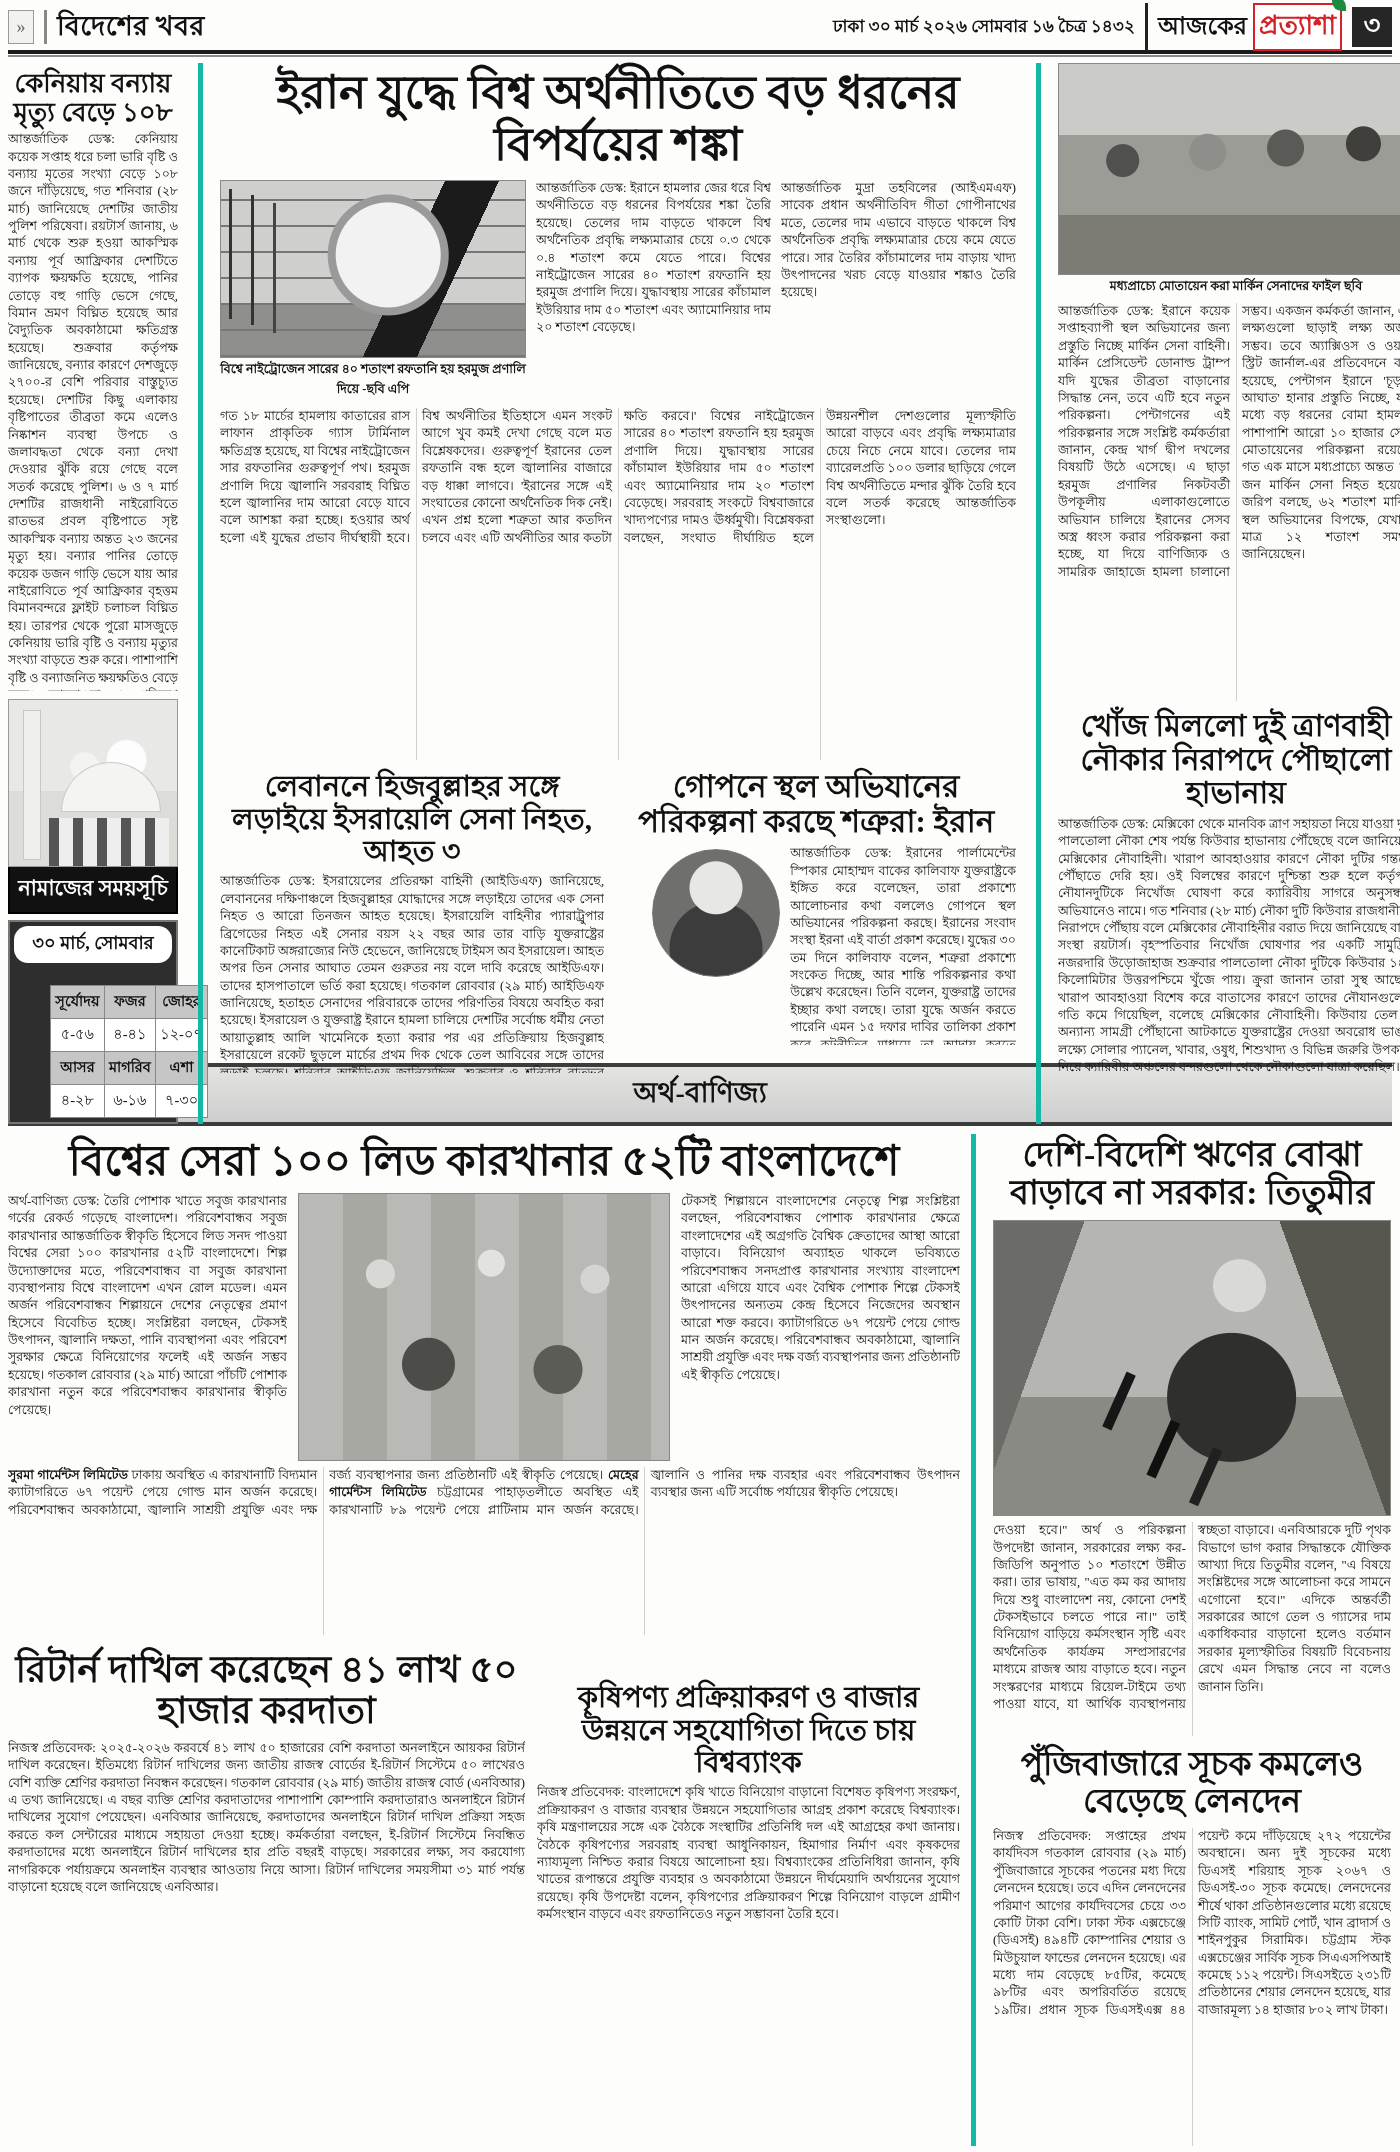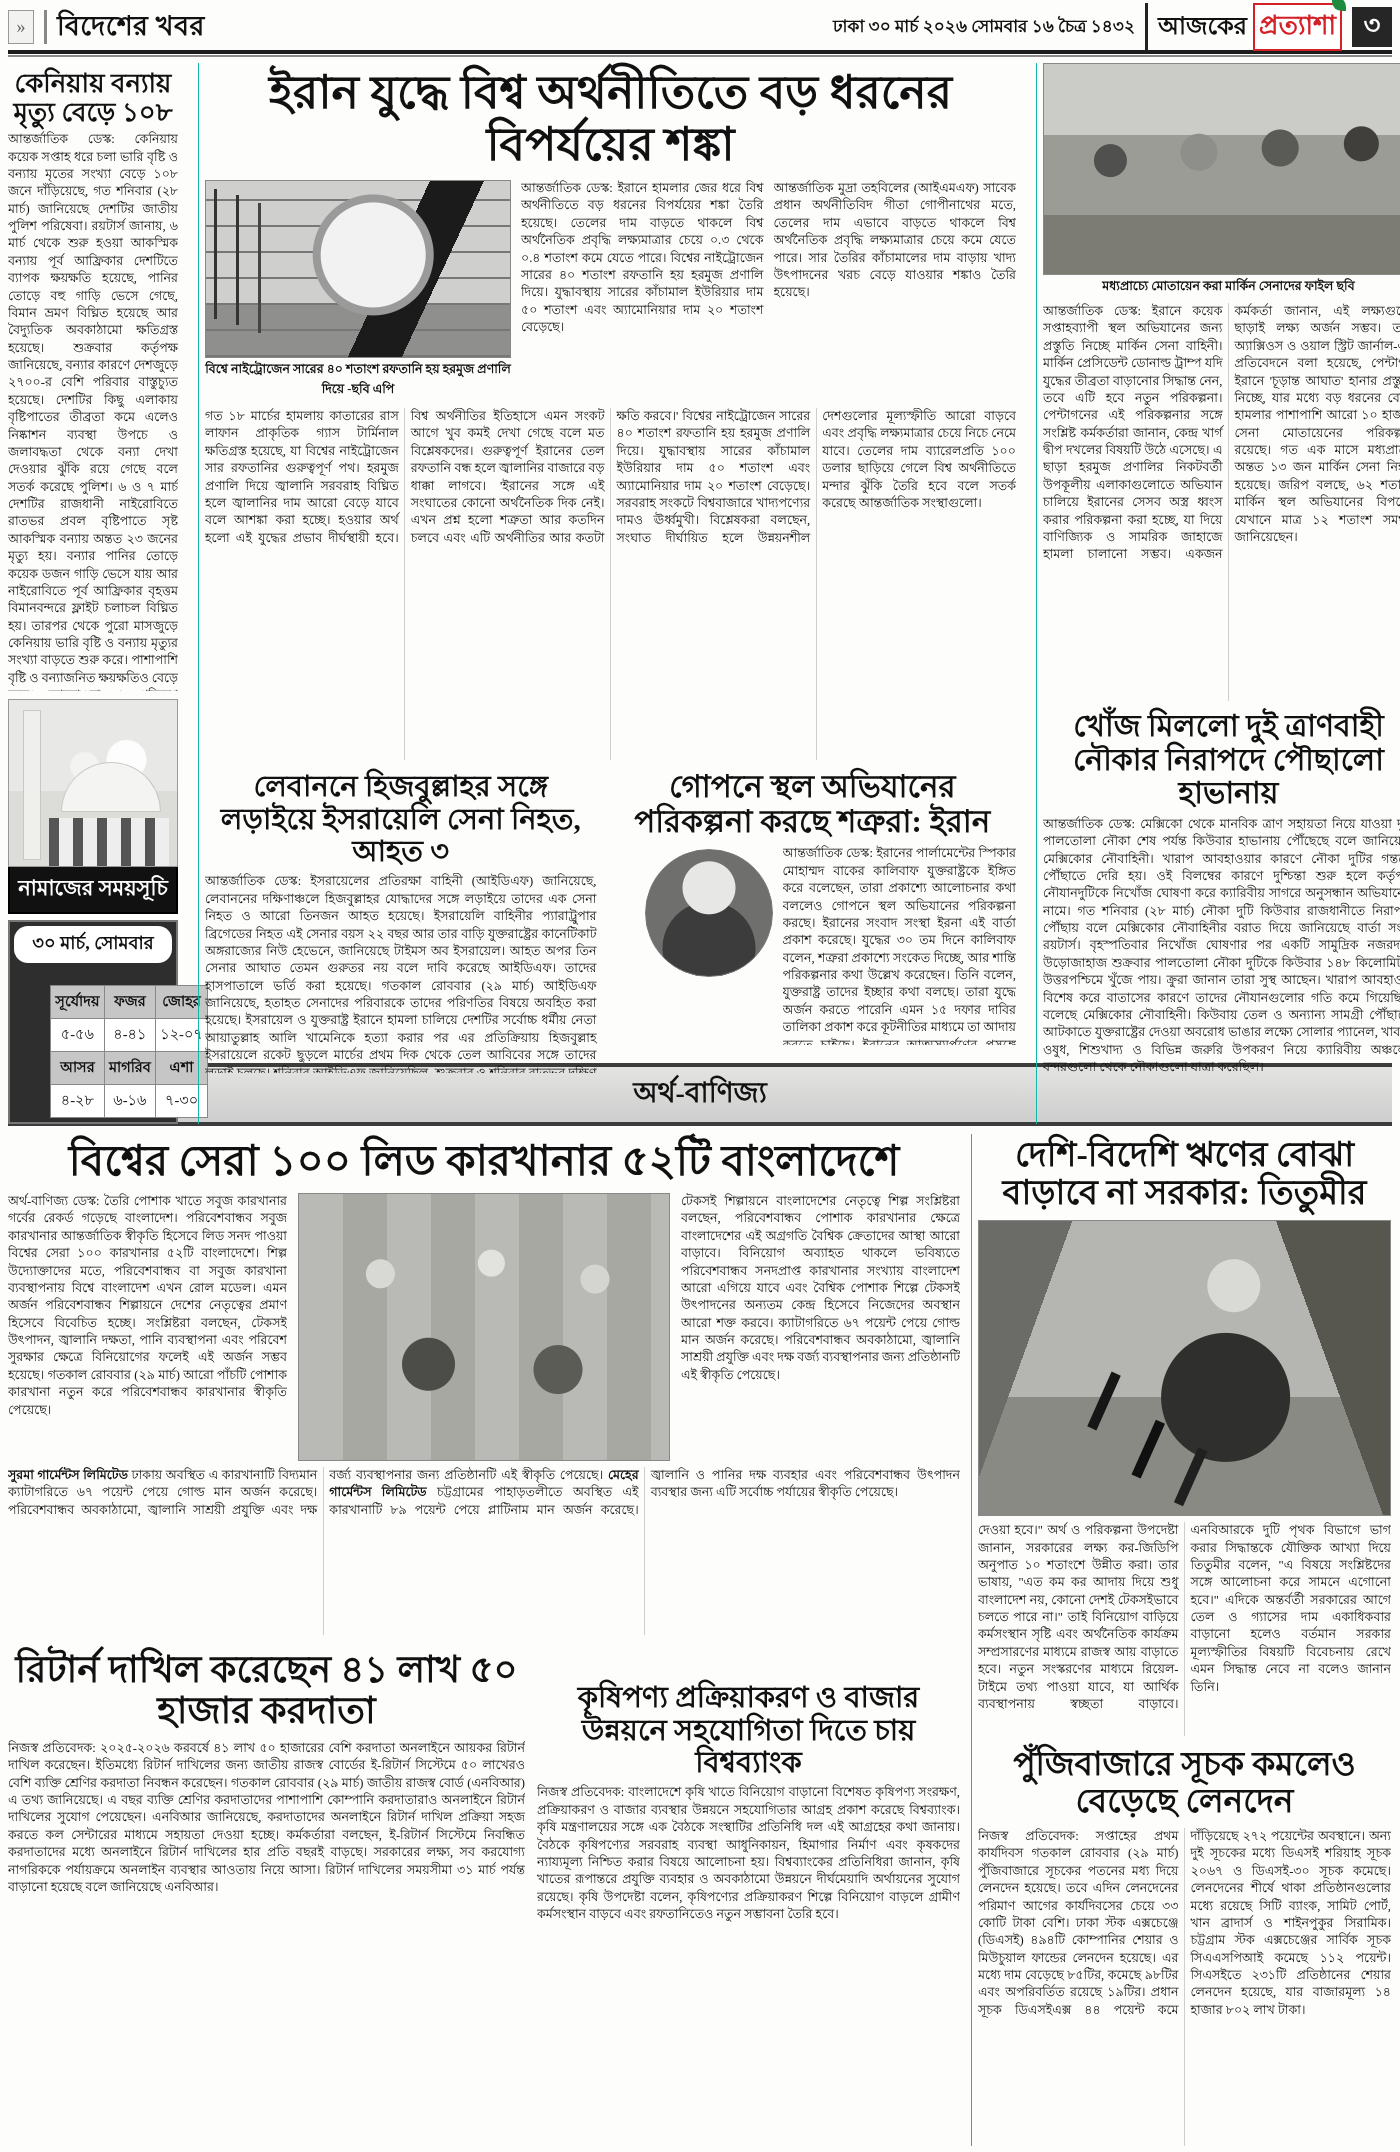--- a/index.html
+++ b/index.html
@@ -29,21 +29,21 @@
 
   
   .bengali-body { font-size:12.6px; line-height:1.38; text-align:justify; overflow:hidden; }
   .bengali-body b { font-weight:bold; }
   .photo { background:#b9b9b9; position:relative; overflow:hidden; border:1px solid #888; }
   .caption { font-size:12.5px; font-weight:bold; text-align:center; padding:2px 0 4px; }
   h1,h2,h3,h4 { font-weight:bold; text-align:center; line-height:1.12; }
 
   
   .top-grid { display:grid; grid-template-columns:170px 818px 378px; column-gap:20px; height:992px; }
-  .colrule { border-left:1px solid #14b8a6; padding-left:6px; }
+  .colrule { border-left:5px solid #14b8a6; padding-left:17px; }
 
   
   .kenya h2 { font-size:26px; margin:6px 0 4px; }
   .kenya .bengali-body { height:560px; }
   .mosque { width:100%; height:168px; margin-top:8px;
      background:
        radial-gradient(circle at 70% 36%, #fdfdfd 0 12%, transparent 13%),
        radial-gradient(circle at 45% 40%, #f3f3f1 0 10%, transparent 11%),
        linear-gradient(#e8e8e6 0 55%, #dcdcd8 55% 100%); border:1px solid #999; }
   .mosque .minaret { position:absolute; left:14px; top:10px; width:18px; height:150px; background:#efefed; border:1px solid #c7c7c3;}

